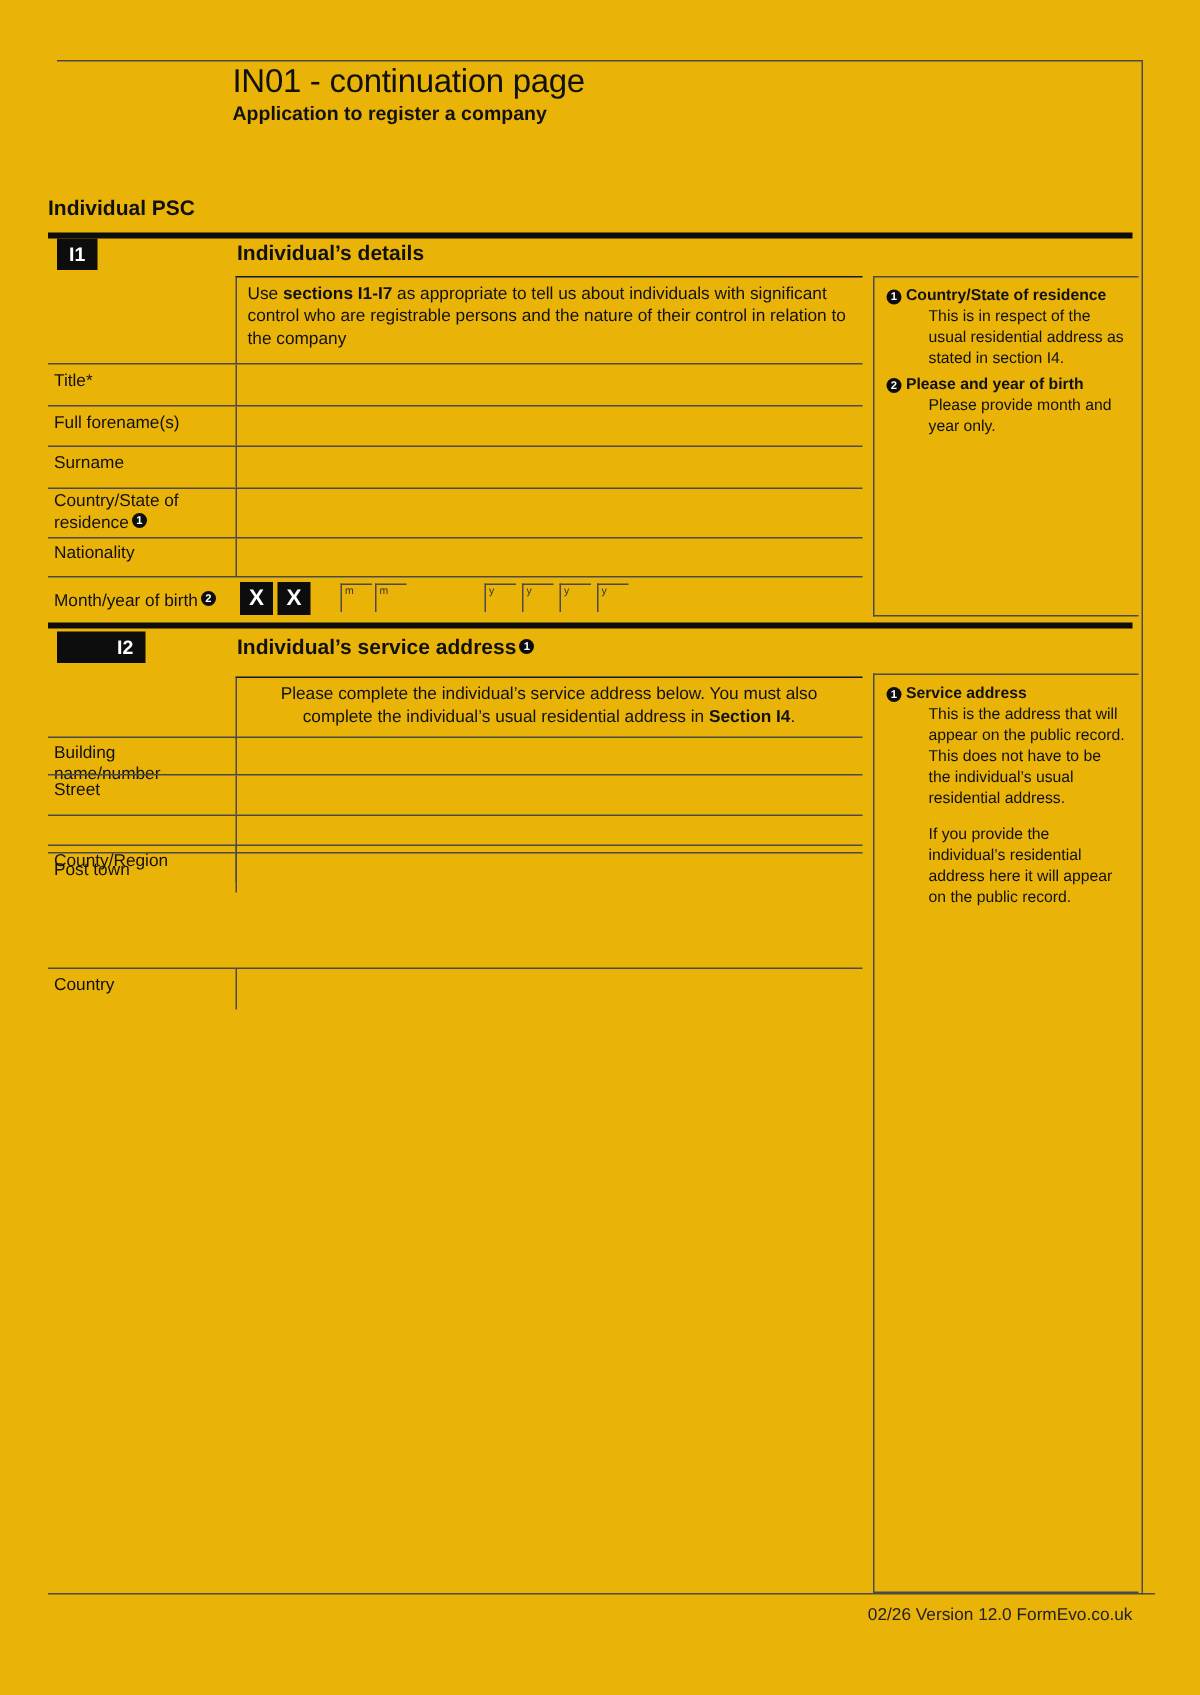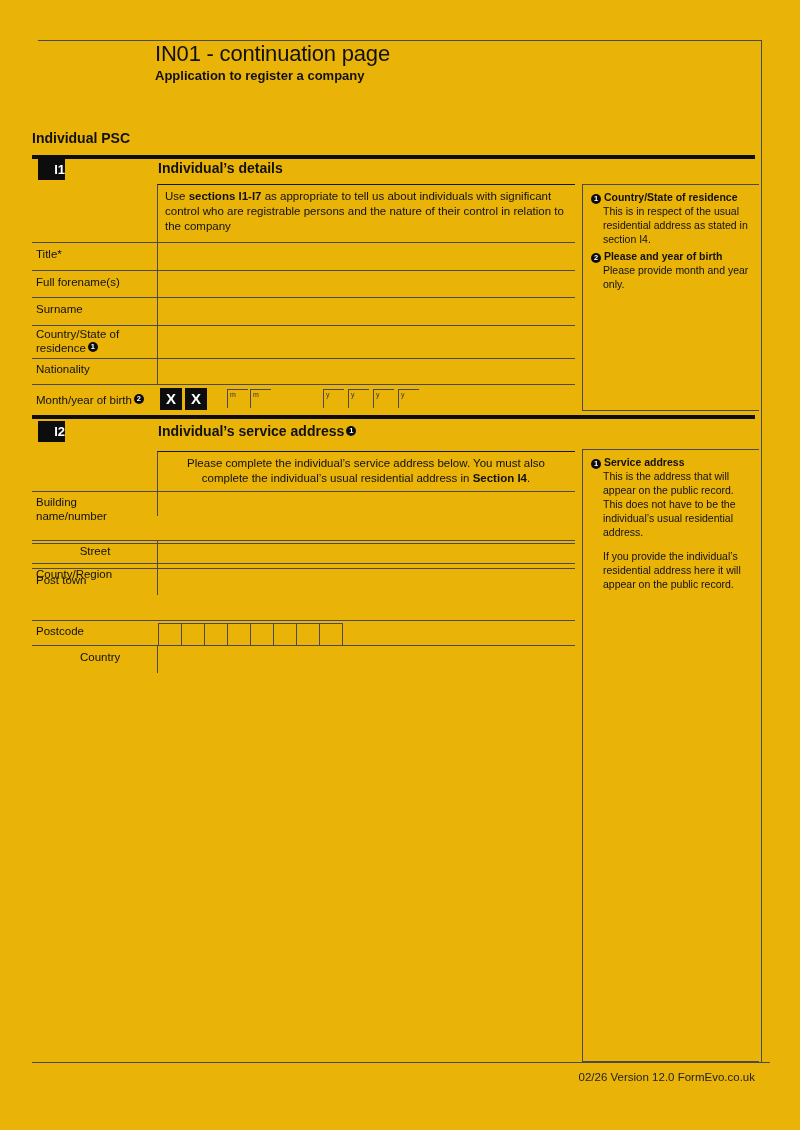--- a/index.html
+++ b/index.html
@@ -9,21 +9,21 @@
   .rule-top{left:38px;top:40px;width:724px;height:1px;}
   .rule-right{left:761px;top:40px;width:1px;height:1023px;}
   .rule-bottom{left:32px;top:1062px;width:738px;height:1px;}
 
   .htitle{position:absolute;left:155px;top:41px;font-size:22px;font-weight:400;letter-spacing:-0.2px;}
   .hsub{position:absolute;left:155px;top:68px;font-size:13px;font-weight:bold;}
   .psc{position:absolute;left:32px;top:130px;font-size:14px;font-weight:bold;}
 
   .secbar{position:absolute;left:32px;width:723px;height:4px;background:#0d0d0d;}
   .badge{position:absolute;left:38px;width:27px;height:21px;background:#0d0d0d;color:#fff;
-         font-weight:bold;font-size:13px;text-align:right;line-height:21px;}
+         font-weight:bold;font-size:13px;text-align:center;line-height:21px;}
   .secheading{position:absolute;left:158px;font-size:14px;font-weight:bold;}
 
   .intro{position:absolute;left:157px;width:418px;box-sizing:border-box;
          border-top:1px solid #0f172a;border-left:1px solid #4a4a4a;
          font-size:11.5px;line-height:1.32;padding:4px 8px 0 7px;}
 
   .frow{position:absolute;left:32px;width:543px;border-top:1px solid #4a4a4a;box-sizing:border-box;}
   .flabel{position:absolute;left:4px;top:5px;font-size:11.5px;width:118px;line-height:1.18;}
   .vline{position:absolute;left:125px;top:0;bottom:0;width:0;border-left:1px solid #4a4a4a;}
   .fcell{position:absolute;left:126px;top:0;right:0;bottom:0;}
@@ -40,21 +40,21 @@
   .pcboxes{position:absolute;left:126px;top:2px;display:flex;}
   .pcell{width:24px;height:22px;border:1px solid #4a4a4a;border-bottom:none;margin-left:-1px;box-sizing:border-box;}
   .pcell:first-child{margin-left:0;}
 
   .notesbox{position:absolute;left:582px;width:177px;box-sizing:border-box;
             border:1px solid #4a4a4a;border-right:none;
             padding:6px 8px;font-size:10.5px;line-height:1.33;}
   .notes-i1{top:184px;height:227px;}
   .notes-i2{top:449px;height:613px;}
   .note-title{font-weight:bold;}
-  .note-body{margin-left:12px;margin-bottom:3px;}
+  .note-body{margin-left:28px;margin-bottom:3px;}
   .note-body.gap{margin-top:10px;}
 
   .footer{position:absolute;right:45px;top:1071px;font-size:11.5px;color:#222;text-align:center;}
 </style>
 </head>
 <body>
 
 <div class="page">
 
   <div class="rule rule-top"></div>
@@ -120,32 +120,32 @@
       <div class="note-body">This is in respect of the usual residential address as stated in section I4.</div>
     </div>
     <div class="note">
       <span class="mk">2</span>
       <span class="note-title">Please and year of birth</span>
       <div class="note-body">Please provide month and year only.</div>
     </div>
   </div>
 
   <div class="secbar" style="top:415px;"></div>
-  <div class="badge" style="top:421px;">I2</div>
+  <div class="badge" style="top:421px;padding-left:32px;">I2</div>
   <div class="secheading" style="top:423px;"><span>Individual’s service address</span><span class="mk sup">1</span></div>
 
   <div class="intro" style="top:451px;height:42px;text-align:center;"><span>Please complete the individual’s service address below. You must also complete the individual’s usual residential address in </span><b>Section I4</b><span>.</span></div>
 
   <div class="frow" style="top:491px;height:25px;">
     <div class="flabel" style="top:4px;width:101px;">Building name/number</div>
     <div class="vline"></div>
     <div class="fcell"></div>
   </div>
 
-  <div class="frow" style="top:540px;height:27px;text-align:center;">
+  <div class="frow" style="top:516px;height:27px;">
     <div class="flabel" style="top:4px;">Street</div>
     <div class="vline"></div>
     <div class="fcell"></div>
   </div>
 
   <div class="frow" style="top:543px;height:25px;">
     <div class="vline"></div>
     <div class="fcell"></div>
   </div>
 
@@ -154,36 +154,23 @@
     <div class="vline"></div>
     <div class="fcell"></div>
   </div>
 
   <div class="frow" style="top:563px;height:25px;">
     <div class="flabel" style="top:4px;">County/Region</div>
     <div class="vline"></div>
     <div class="fcell"></div>
   </div>
 
-  <div class="frow" style="top:620px;height:25px;">
-    <div class="flabel" style="top:4px;">Postcode</div>
-    <div class="pcboxes">
-      <div class="pcell"></div>
-      <div class="pcell"></div>
-      <div class="pcell"></div>
-      <div class="pcell"></div>
-      <div class="pcell"></div>
-      <div class="pcell"></div>
-      <div class="pcell"></div>
-      <div class="pcell"></div>
-    </div>
-  </div>
 
   <div class="frow" style="top:645px;height:28px;">
-    <div class="flabel" style="top:5px;margin-left:44px;">Country</div>
+    <div class="flabel" style="top:5px;">Country</div>
     <div class="vline"></div>
     <div class="fcell"></div>
   </div>
 
   <div class="notesbox notes-i2">
     <div class="note">
       <span class="mk">1</span>
       <span class="note-title">Service address</span>
       <div class="note-body">This is the address that will appear on the public record. This does not have to be the individual’s usual residential address.</div>
       <div class="note-body gap">If you provide the individual’s residential address here it will appear on the public record.</div>

